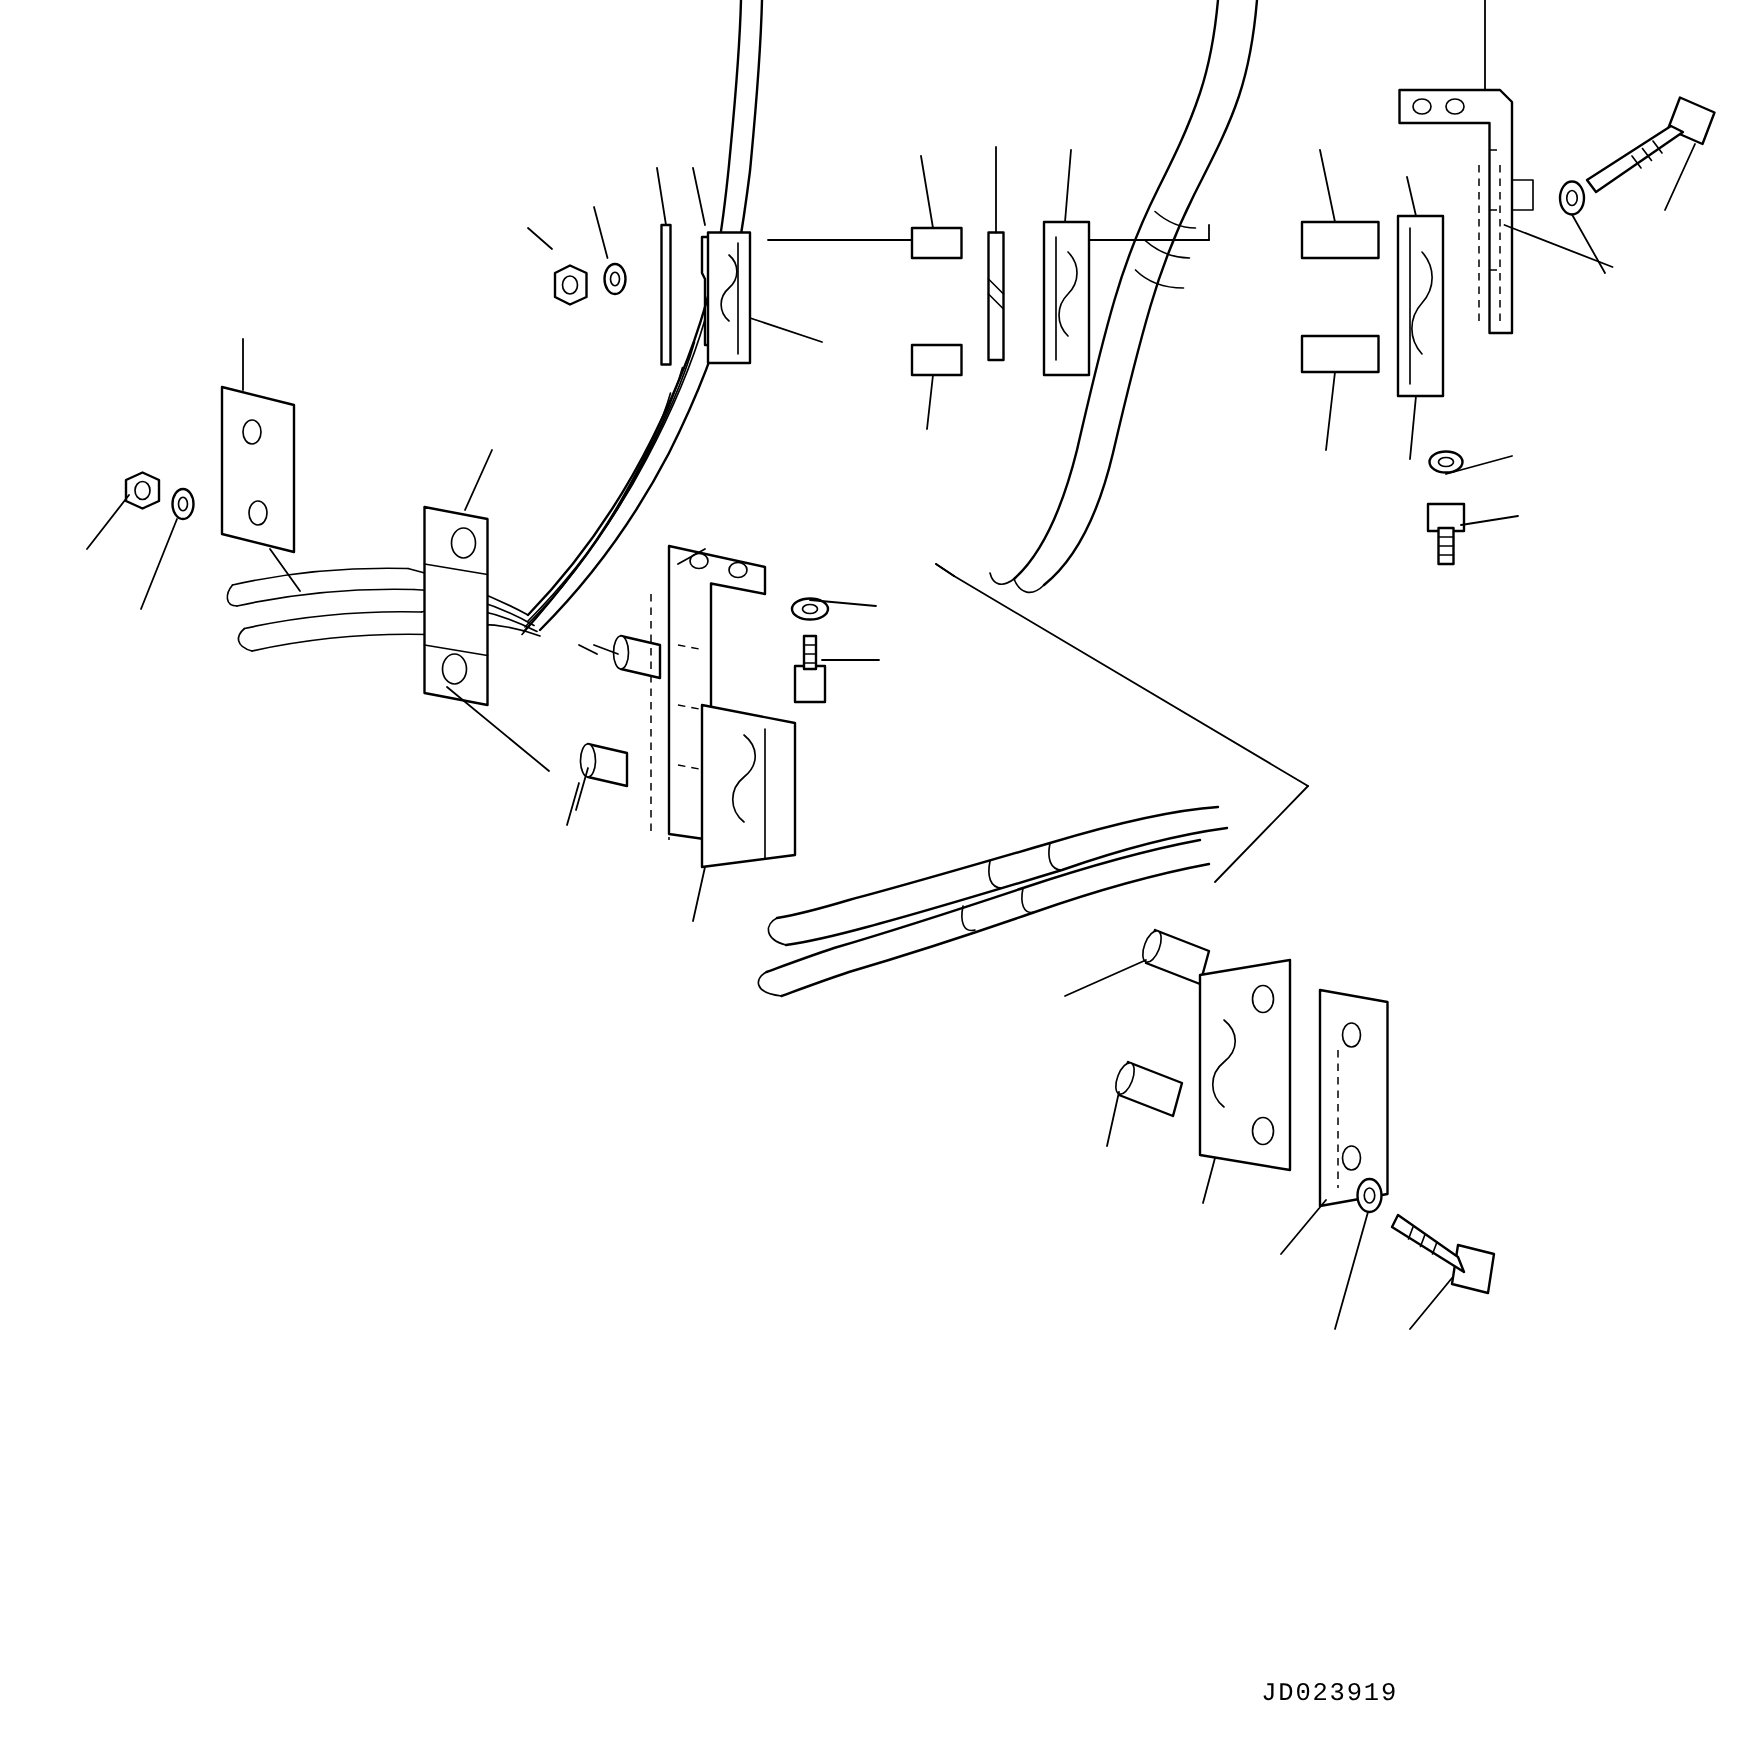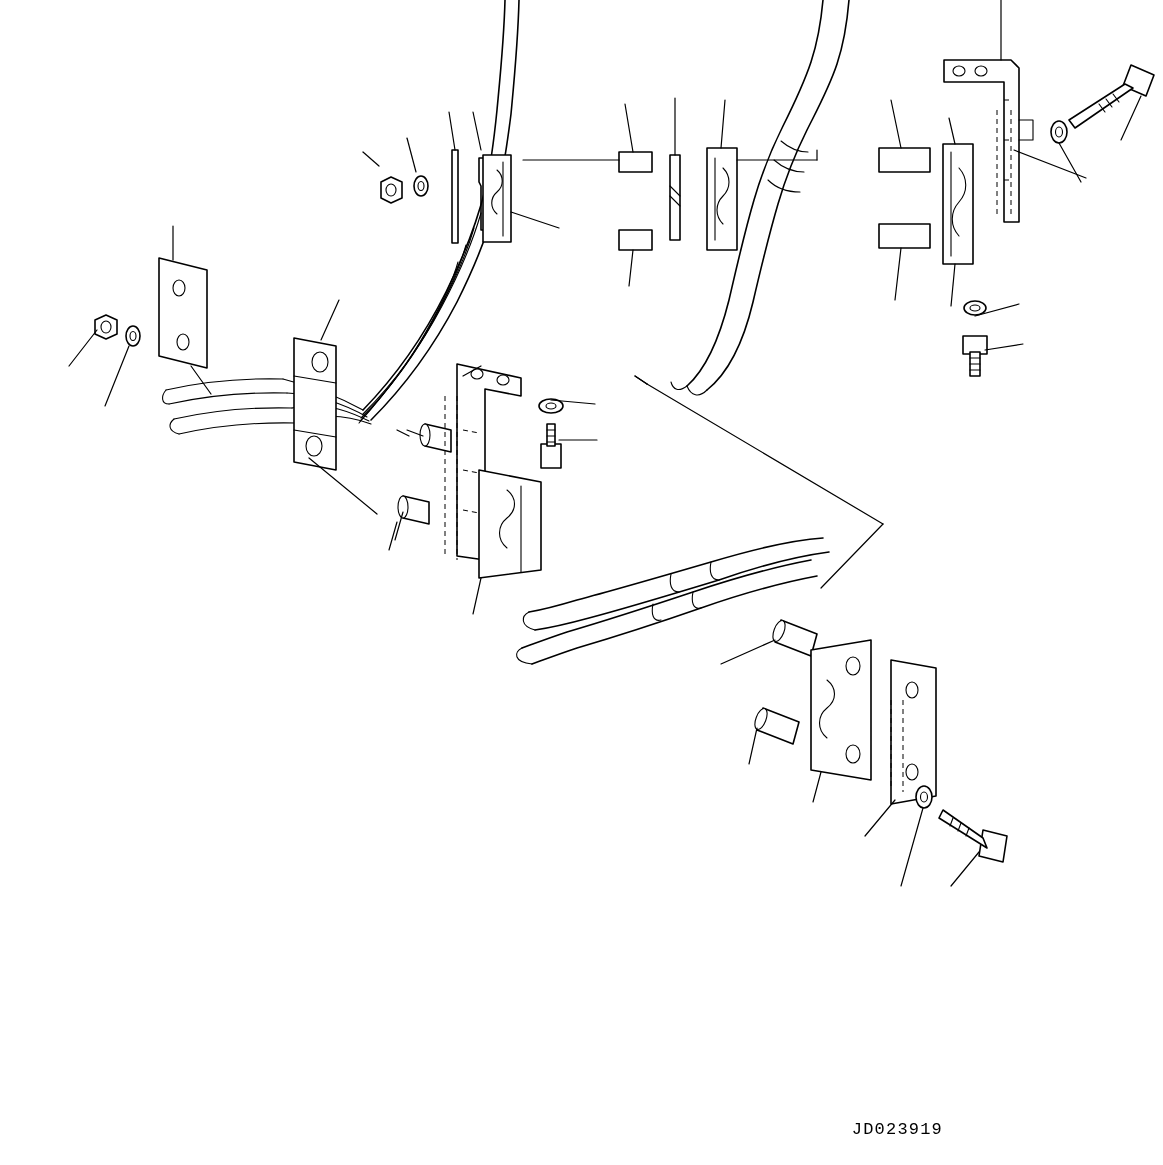--- a/index.html
+++ b/index.html
@@ -9,21 +9,21 @@
   }
   body {
     width: 1163px;
     height: 1165px;
     font-family: "Liberation Sans", sans-serif;
     position: relative;
     overflow: hidden;
   }
   #diagram-root {
     position: absolute;
-    left: 11px;
+    left: 0;
     top: 0;
     width: 958px;
     height: 1165px;
   }
   svg.diagram {
     display: block;
     width: 1163px;
     height: 1165px;
   }
   .ln {

